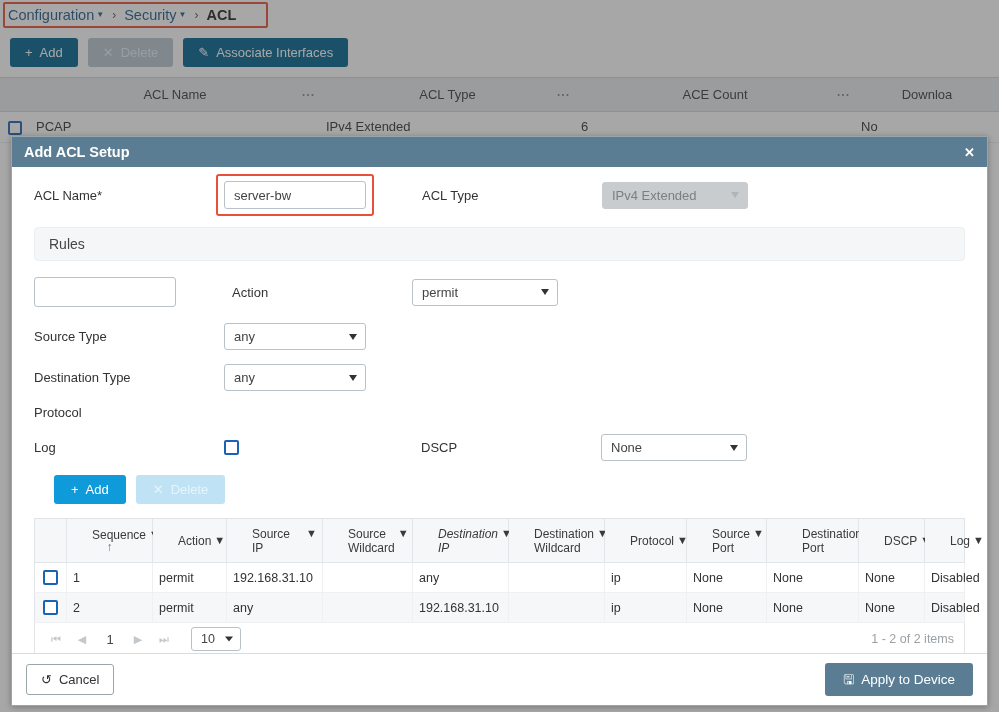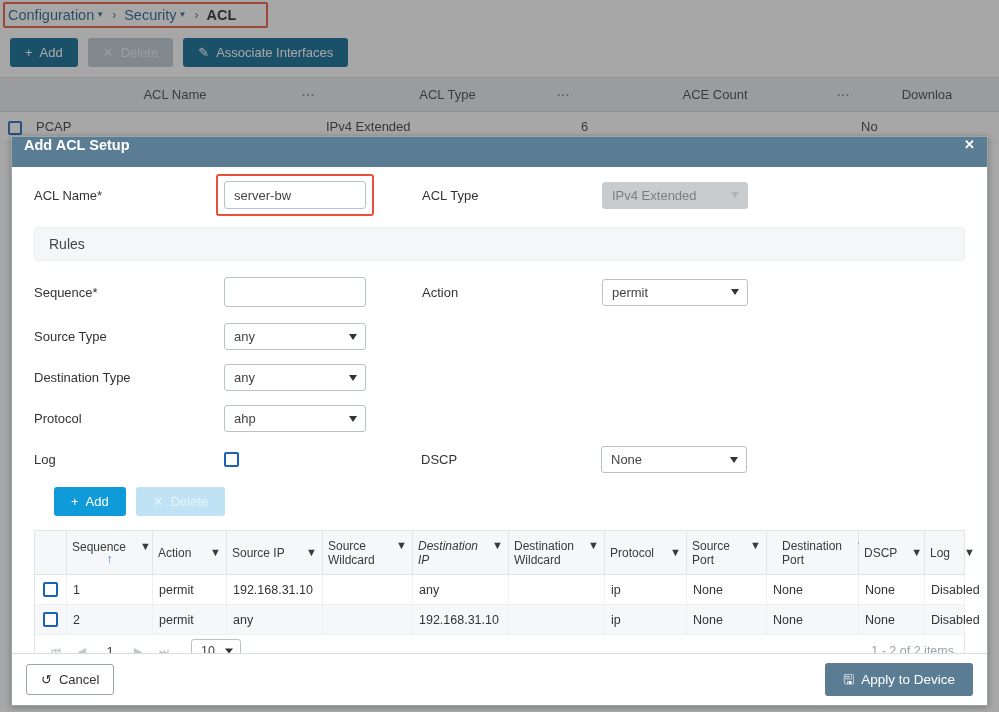--- a/index.html
+++ b/index.html
@@ -84,21 +84,21 @@
   #modal {
     position: absolute;
     left: 11px; top: 136px; width: 977px; height: 570px;
     background: #fff;
     border: 1px solid #9aa4ab;
     display: flex; flex-direction: column;
     box-shadow: 0 1px 6px rgba(0,0,0,.3);
   }
   .modal-head {
     background: #5b7d94; color: #fff;
-    height: 30px; display: flex; 
+    height: 30px; display: flex; align-items: center;
     padding: 0 12px; justify-content: space-between;
     font-size: 14.5px; font-weight: bold;
   }
   .modal-close { cursor: pointer; font-size: 13px; font-weight: bold; }
   .modal-body {
     flex: 1; overflow: hidden; padding: 14px 22px 6px 22px;
     background: #fff;
   }
 
   .row-line { display: flex; align-items: center; margin-bottom: 14px; }
@@ -150,21 +150,21 @@
   .btn-del-rule { background: #bfe3f5; color: #e6f4fc; padding: 7px 17px; border-radius: 3px; cursor: default; }
 
   
   .grid { width: 100%; border: 1px solid #e2e5e7; border-collapse: collapse; table-layout: fixed; }
   .grid th {
     background: #f6f7f8; border-right: 1px solid #e2e5e7; border-bottom: 1px solid #e2e5e7;
     font-weight: normal; font-size: 12px; color: #3a3a3a;
     padding: 6px 5px; vertical-align: middle; text-align: left;
     position: relative; height: 44px;
   }
-  .th-inner { display: flex; align-items: flex-start; justify-content: space-between; gap: 14px; }
+  .th-inner { display: flex; align-items: flex-start; justify-content: space-between; gap: 3px; margin-left: 20px; }
   .th-text { line-height: 14px; }
   .filter-ico { flex: none; color: #3a3a3a; font-size: 11px; line-height: 13px; }
   .sort-arrow { color: #2a7fd4; font-size: 12px; display: block; text-align: center; line-height: 11px; }
   .grid td {
     border-right: 1px solid #eef0f1; border-bottom: 1px solid #eef0f1;
     padding: 7px 6px; font-size: 12.5px; color: #333; height: 27px;
   }
   .grid tr.alt td { background: #f6f7f8; }
   .grid td.chk, .grid th.chk { width: 32px; text-align: center; }
 
@@ -283,21 +283,20 @@
         <span>IPv4 Extended</span>
         <span class="sel-arrow"></span>
       </span>
     </div>
 
     <div class="rules-band">
       <span>Rules</span>
     </div>
 
     <div class="row-line" style="margin-bottom:16px;">
-      <span class="lbl lbl-w1">Sequence*</span>
       <input class="txtfield" style="height: 30px;" type="text" value="">
       <span class="lbl" style="width:180px;margin-left:56px;">Action</span>
       <span class="sel w146">
         <span>permit</span>
         <span class="sel-arrow"></span>
       </span>
     </div>
 
     <div class="row-line">
       <span class="lbl lbl-w1">Source Type</span>
@@ -310,24 +309,20 @@
     <div class="row-line">
       <span class="lbl lbl-w1">Destination Type</span>
       <span class="sel w142">
         <span>any</span>
         <span class="sel-arrow"></span>
       </span>
     </div>
 
     <div class="row-line">
       <span class="lbl lbl-w1">Protocol</span>
-      <span class="sel w142">
-        <span>ahp</span>
-        <span class="sel-arrow"></span>
-      </span>
     </div>
 
     <div class="row-line" style="margin-bottom:14px;">
       <span class="lbl lbl-w1">Log</span>
       <span class="cbox"></span>
       <span class="lbl" style="width:180px;margin-left:182px;">DSCP</span>
       <span class="sel w146">
         <span>None</span>
         <span class="sel-arrow"></span>
       </span>

